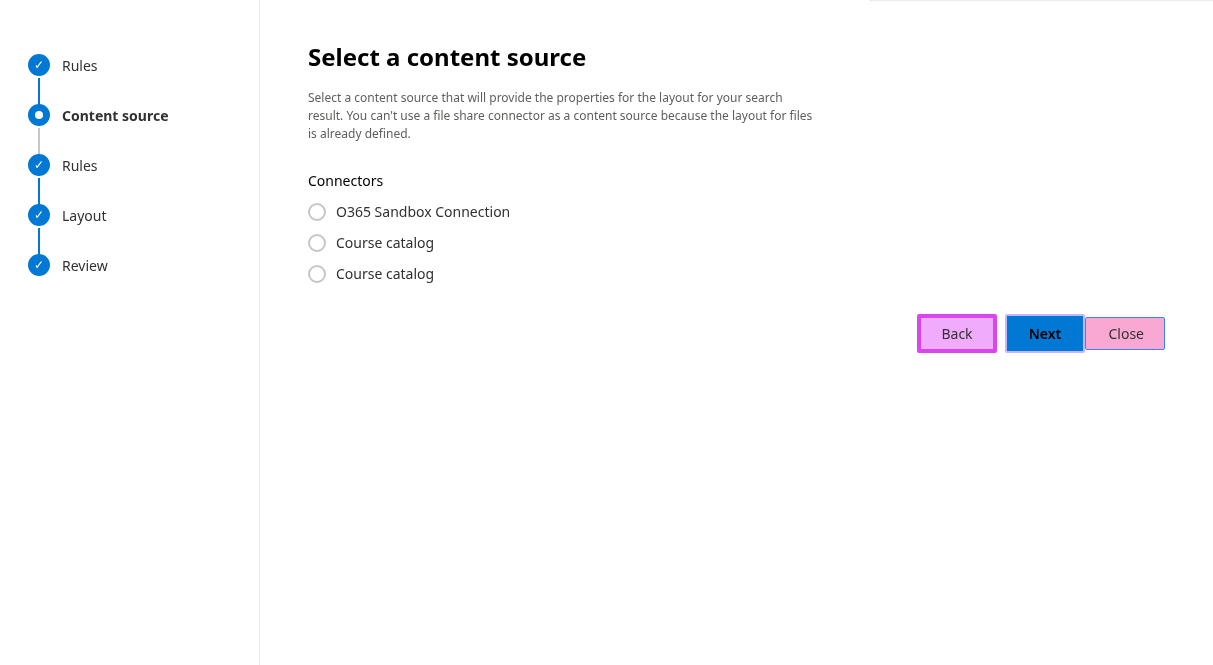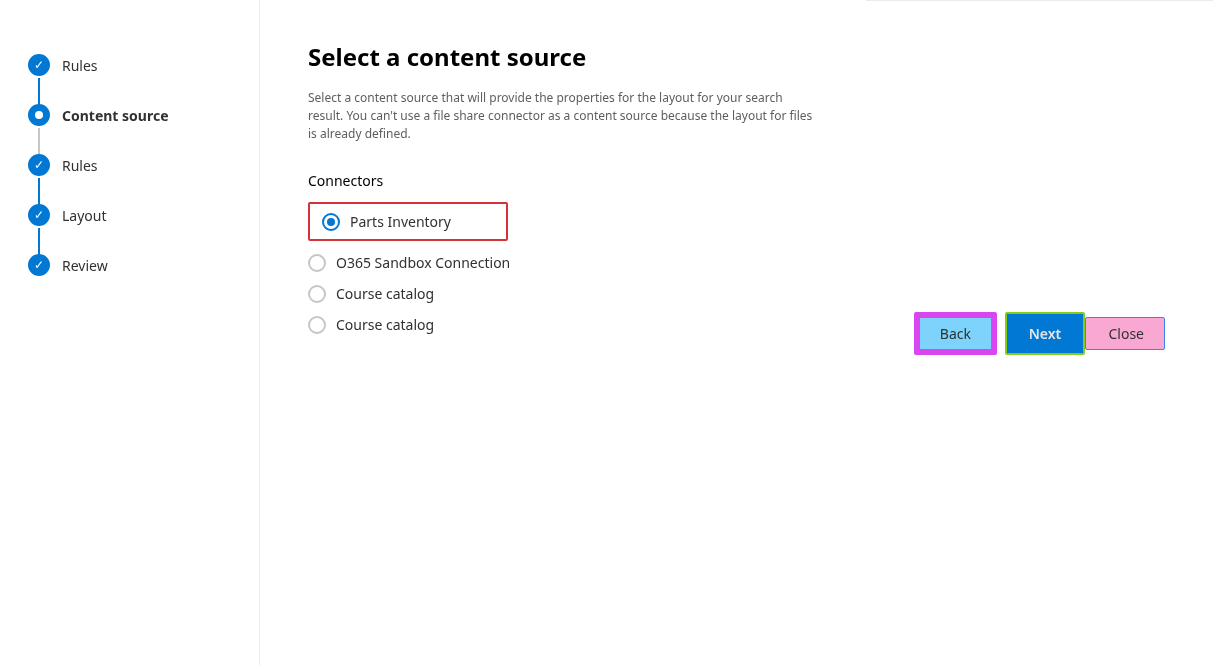--- a/index.html
+++ b/index.html
@@ -207,30 +207,30 @@
       gap: 8px;
     }
 
     .btn {
       padding: 6px 20px;
       font-size: 14px;
       border-radius: 2px;
       cursor: pointer;
       font-family: inherit;
       font-weight: 400;
-      border: 6px solid #d946ef;
-      background: #7dd3fc;
+      border: 4px solid #d946ef;
+      background: #f0abfc;
       color: #323130;
       min-width: 80px;
     }
 
     .btn-primary {
       background: #0078d4;
-      color: #e5e5e5;
-      border: 2px solid #84cc16;
+      color: #000000;
+      border: 2px solid #c4b5fd;
       font-weight: 600;
     }
 
     .btn-close {
       border: 1px solid #3b82f6;
       background: #f9a8d4;
       color: #323130;
       text-align: right;
     }
   </style>
@@ -279,28 +279,20 @@
 
 <main class="main">
   <div class="content-area">
     <h1 class="page-title">Select a content source</h1>
     <p class="page-description">Select a content source that will provide the properties for the layout for your search result. You can't use a file share connector as a content source because the layout for files is already defined.</p>
 
     <div class="section-label">Connectors</div>
 
     <ul class="connectors-list">
 
-      <li>
-        <div class="selected-connector-row">
-          <div class="radio-outer selected">
-            <div class="radio-inner"></div>
-          </div>
-          <span class="connector-label">Parts Inventory</span>
-        </div>
-      </li>
 
       <li class="connector-item">
         <div class="radio-outer"></div>
         <span class="connector-label">O365 Sandbox Connection</span>
       </li>
 
       <li class="connector-item">
         <div class="radio-outer"></div>
         <span class="connector-label">Course catalog</span>
       </li>

